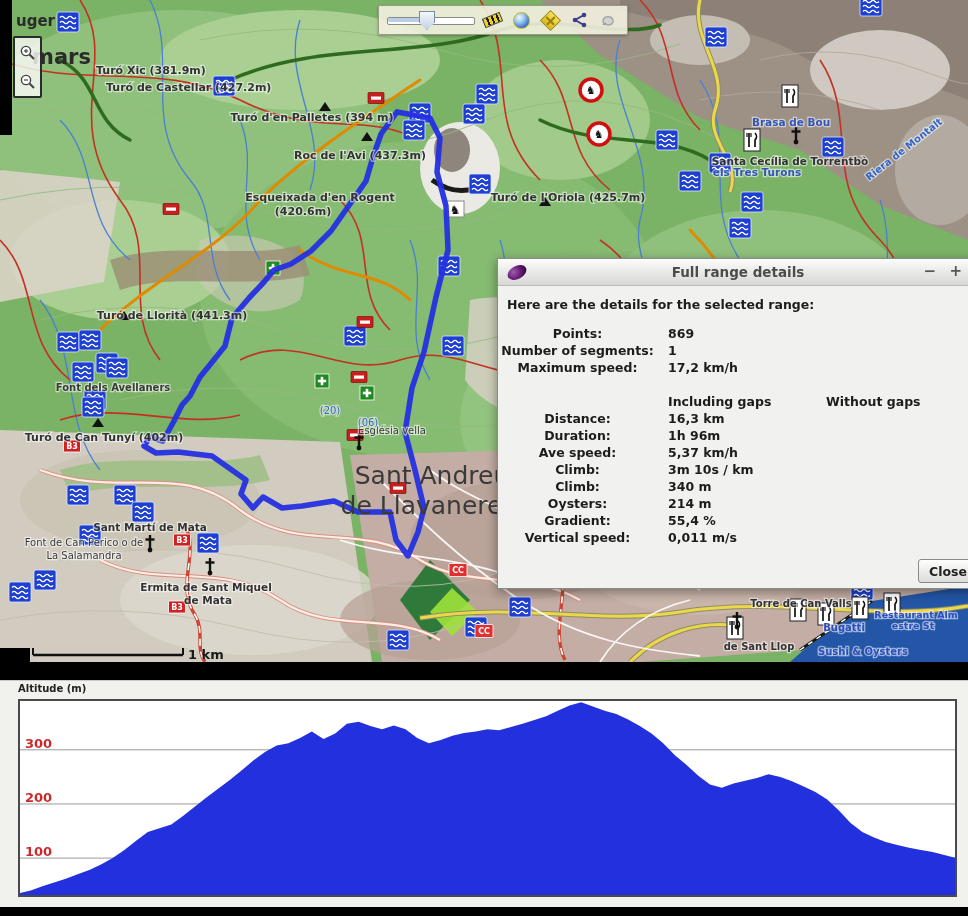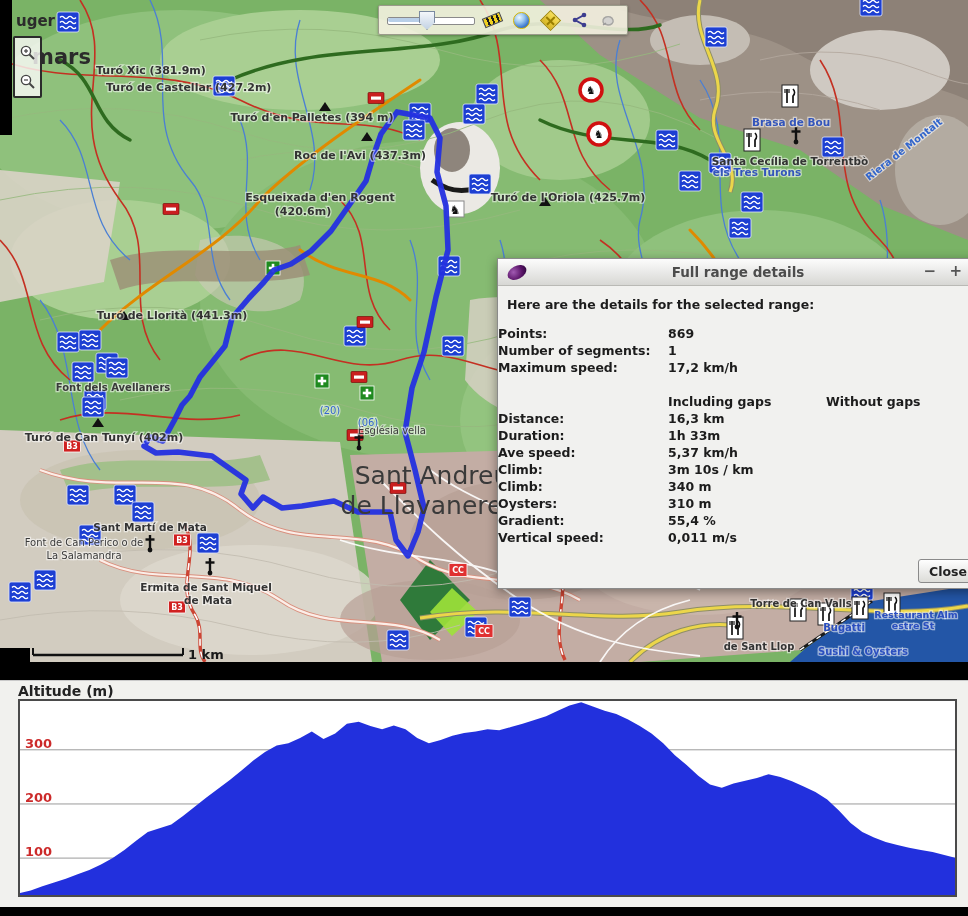--- a/index.html
+++ b/index.html
@@ -33,36 +33,36 @@
   .diamond-glyph:before,.diamond-glyph:after{content:"";position:absolute;background:#9a7f00;}
   .diamond-glyph:before{left:5.5px;top:1px;width:2px;height:11px;}
   .diamond-glyph:after{left:1px;top:5.5px;width:11px;height:2px;}
   
   .band{position:absolute;left:0;width:968px;background:#000;}
   .band.one{top:662px;height:18px;}
   .band.two{top:906px;height:10px;}
   
   .chart-panel{position:absolute;left:0;top:680px;width:968px;height:226px;background:#f1f1ee;
     border-top:1px solid #c9c9c9;}
-  .chart-title{position:absolute;left:18px;top:2px;font-size:14px;font-weight:bold;color:#222;}
+  .chart-title{position:absolute;left:18px;top:2px;font-size:10px;font-weight:bold;color:#222;}
   
   .dialog{position:absolute;left:497px;top:258px;width:480px;height:329px;background:#f1f1ef;
     border:1px solid #8a8a8a;box-shadow:0 3px 10px rgba(0,0,0,.4);}
   .titlebar{position:relative;height:26px;background:linear-gradient(#fcfcfc,#d7d7d4);
     border-bottom:1px solid #b9b9b5;display:flex;align-items:center;cursor:default;}
   .dlg-logo{width:20px;height:13px;margin-left:9px;border-radius:50%;transform:rotate(-28deg);
     background:radial-gradient(circle at 35% 35%,#a15ab2 0%,#5a1468 55%,#200230 100%);}
   .dlg-title{position:absolute;left:0;right:0;text-align:center;font-size:13.5px;font-weight:bold;color:#4c4c4c;}
   .win-btn{position:absolute;top:3px;font-size:15px;font-weight:bold;color:#555;cursor:pointer;line-height:18px;}
   .win-btn.min{right:42px;}
   .win-btn.max{right:16px;}
   .dlg-intro{margin:11px 0 0 9px;font-size:12.5px;font-weight:bold;color:#1c1c1c;}
   .stats{margin-top:15px;display:grid;grid-template-columns:170px 158px 140px;row-gap:3.5px;
     font-size:12.5px;font-weight:bold;color:#1c1c1c;line-height:13.5px;}
-  .stats .lab{text-align:left;padding-right:11px;}
+  .stats .lab{text-align:center;padding-right:11px;}
   .stats .spacer{grid-column:1 / 4;height:13px;}
   .close-btn{position:absolute;left:420px;top:300px;width:74px;height:24px;
     background:linear-gradient(#fefefe,#dcdcd8);border:1px solid #8a8a8a;border-radius:3px;
     font-family:"DejaVu Sans",sans-serif;font-size:12.5px;font-weight:bold;color:#222;
     text-align:left;padding-left:10px;cursor:pointer;}
 </style>
 </head>
 <body>
 
 <div class="screen">
@@ -688,33 +688,33 @@
         <div>17,2 km/h</div>
           <div></div>
         <div class="spacer"></div>
         <div class="lab"></div>
         <div>Including gaps</div>
         <div>Without gaps</div>
         <div class="lab">Distance:</div>
         <div>16,3 km</div>
           <div></div>
         <div class="lab">Duration:</div>
-        <div>1h 33m</div>
+        <div>1h 96m</div>
           <div></div>
         <div class="lab">Ave speed:</div>
         <div>5,37 km/h</div>
           <div></div>
         <div class="lab">Climb:</div>
         <div>3m 10s / km</div>
           <div></div>
         <div class="lab">Climb:</div>
         <div>340 m</div>
           <div></div>
         <div class="lab">Oysters:</div>
-        <div>310 m</div>
+        <div>214 m</div>
           <div></div>
         <div class="lab">Gradient:</div>
         <div>55,4 %</div>
           <div></div>
         <div class="lab">Vertical speed:</div>
         <div>0,011 m/s</div>
           <div></div>
       </div>
       <button class="close-btn">Close</button>
     </div>

